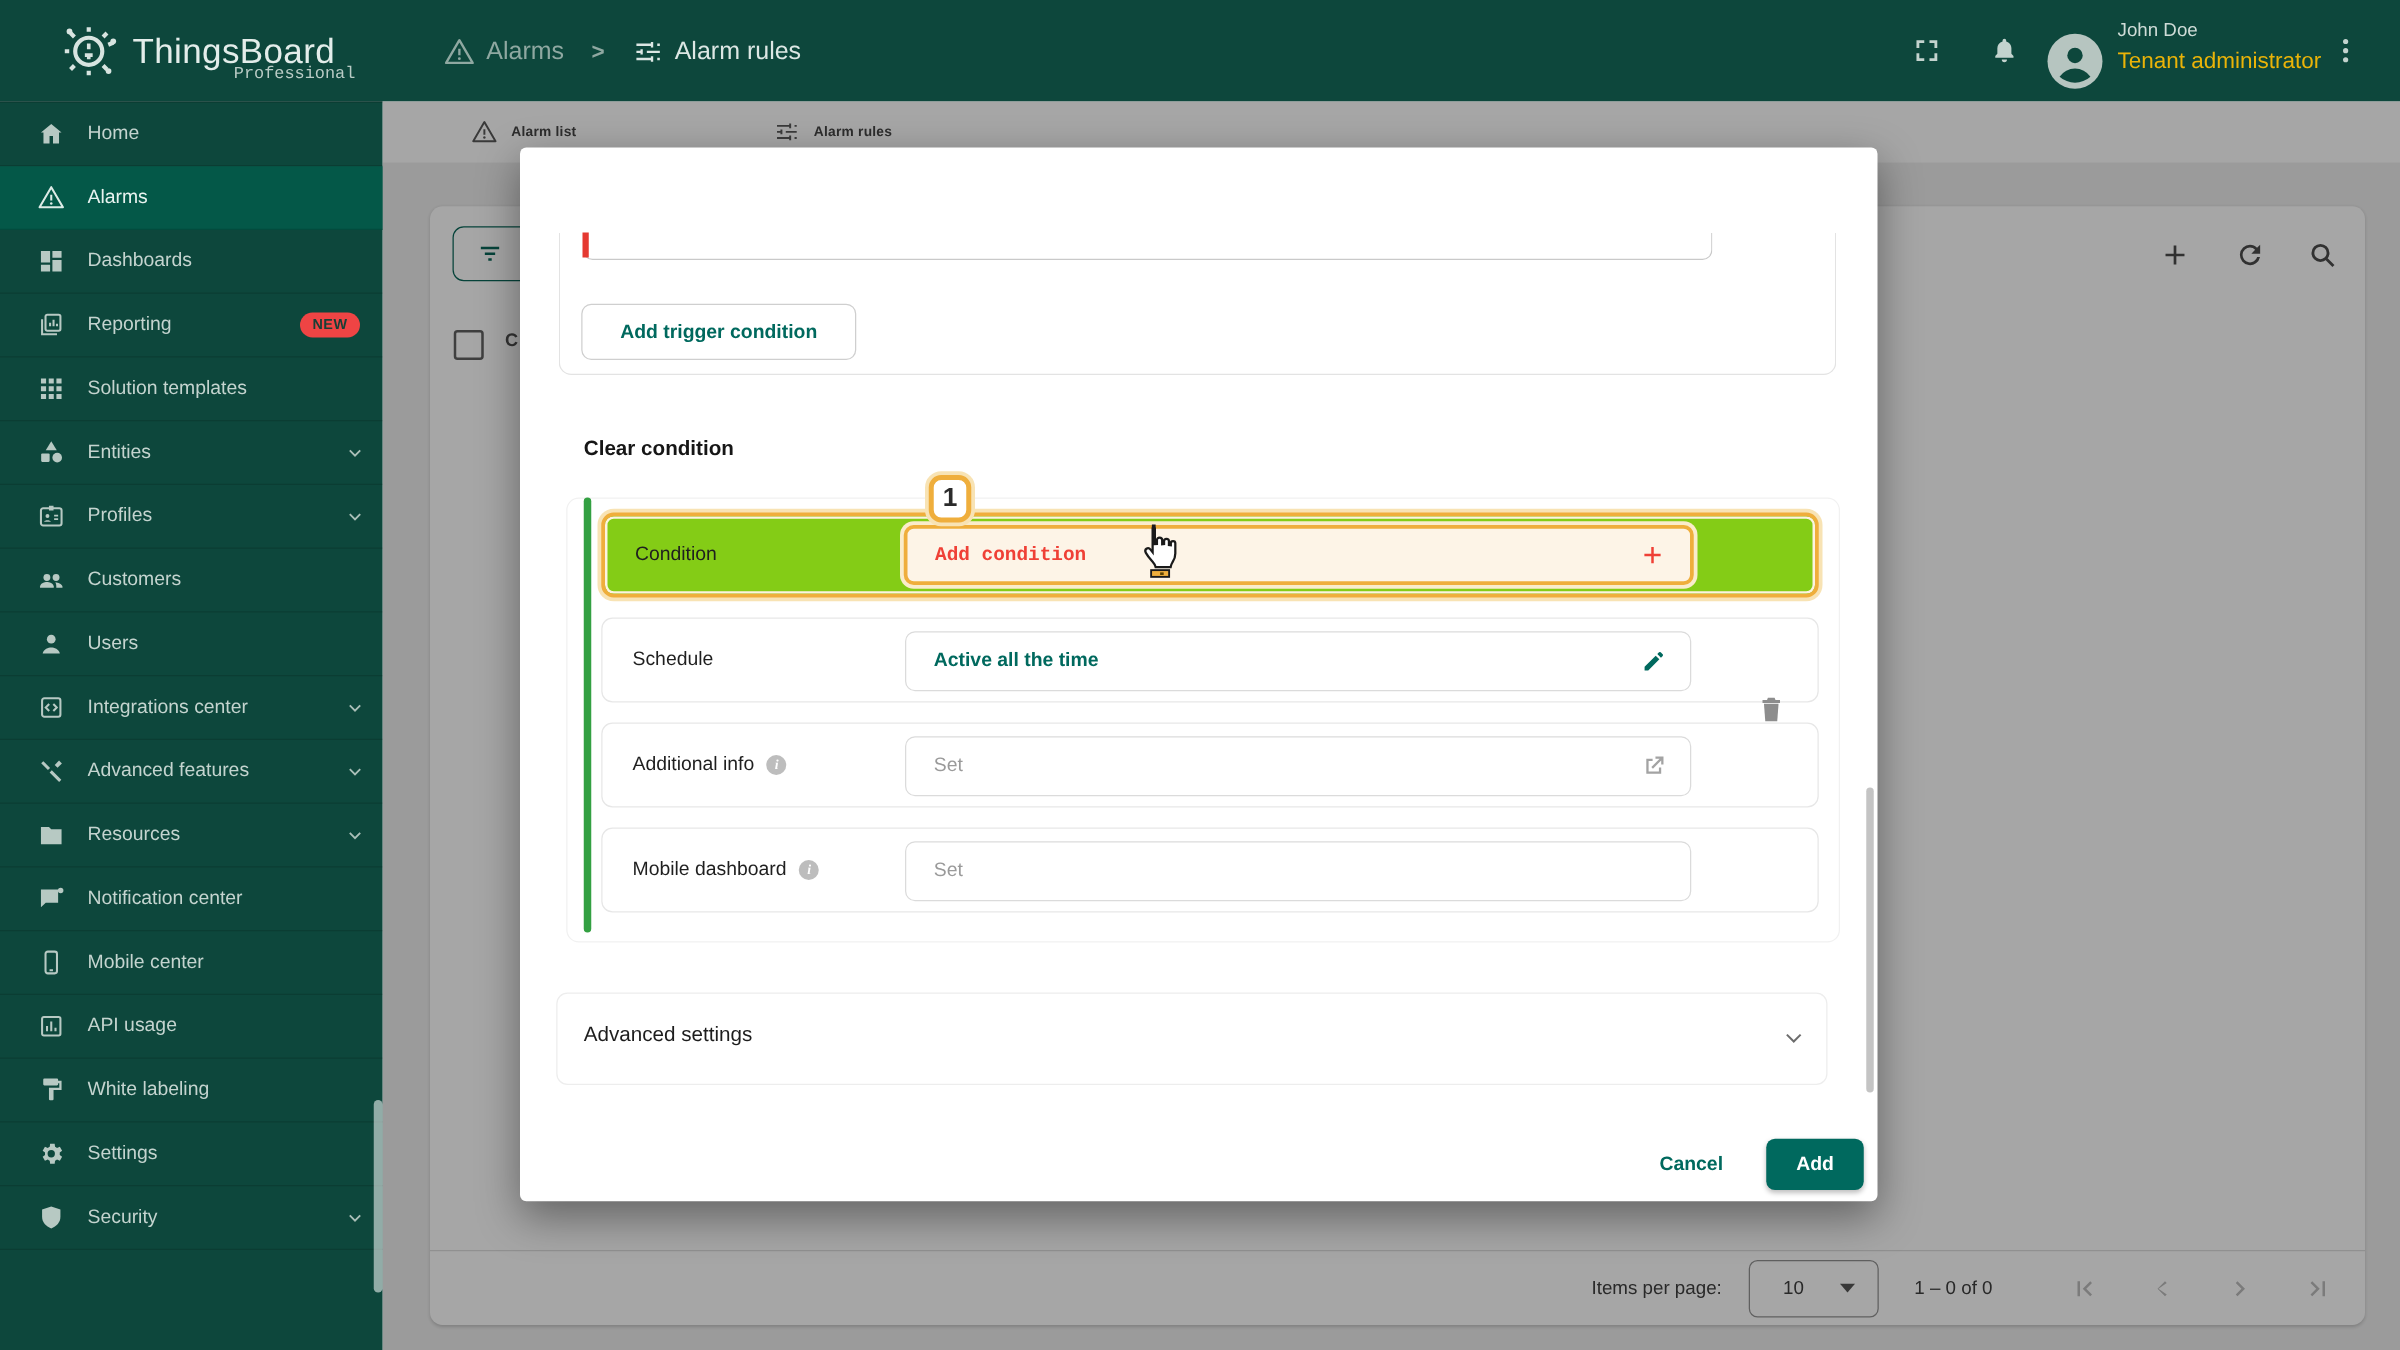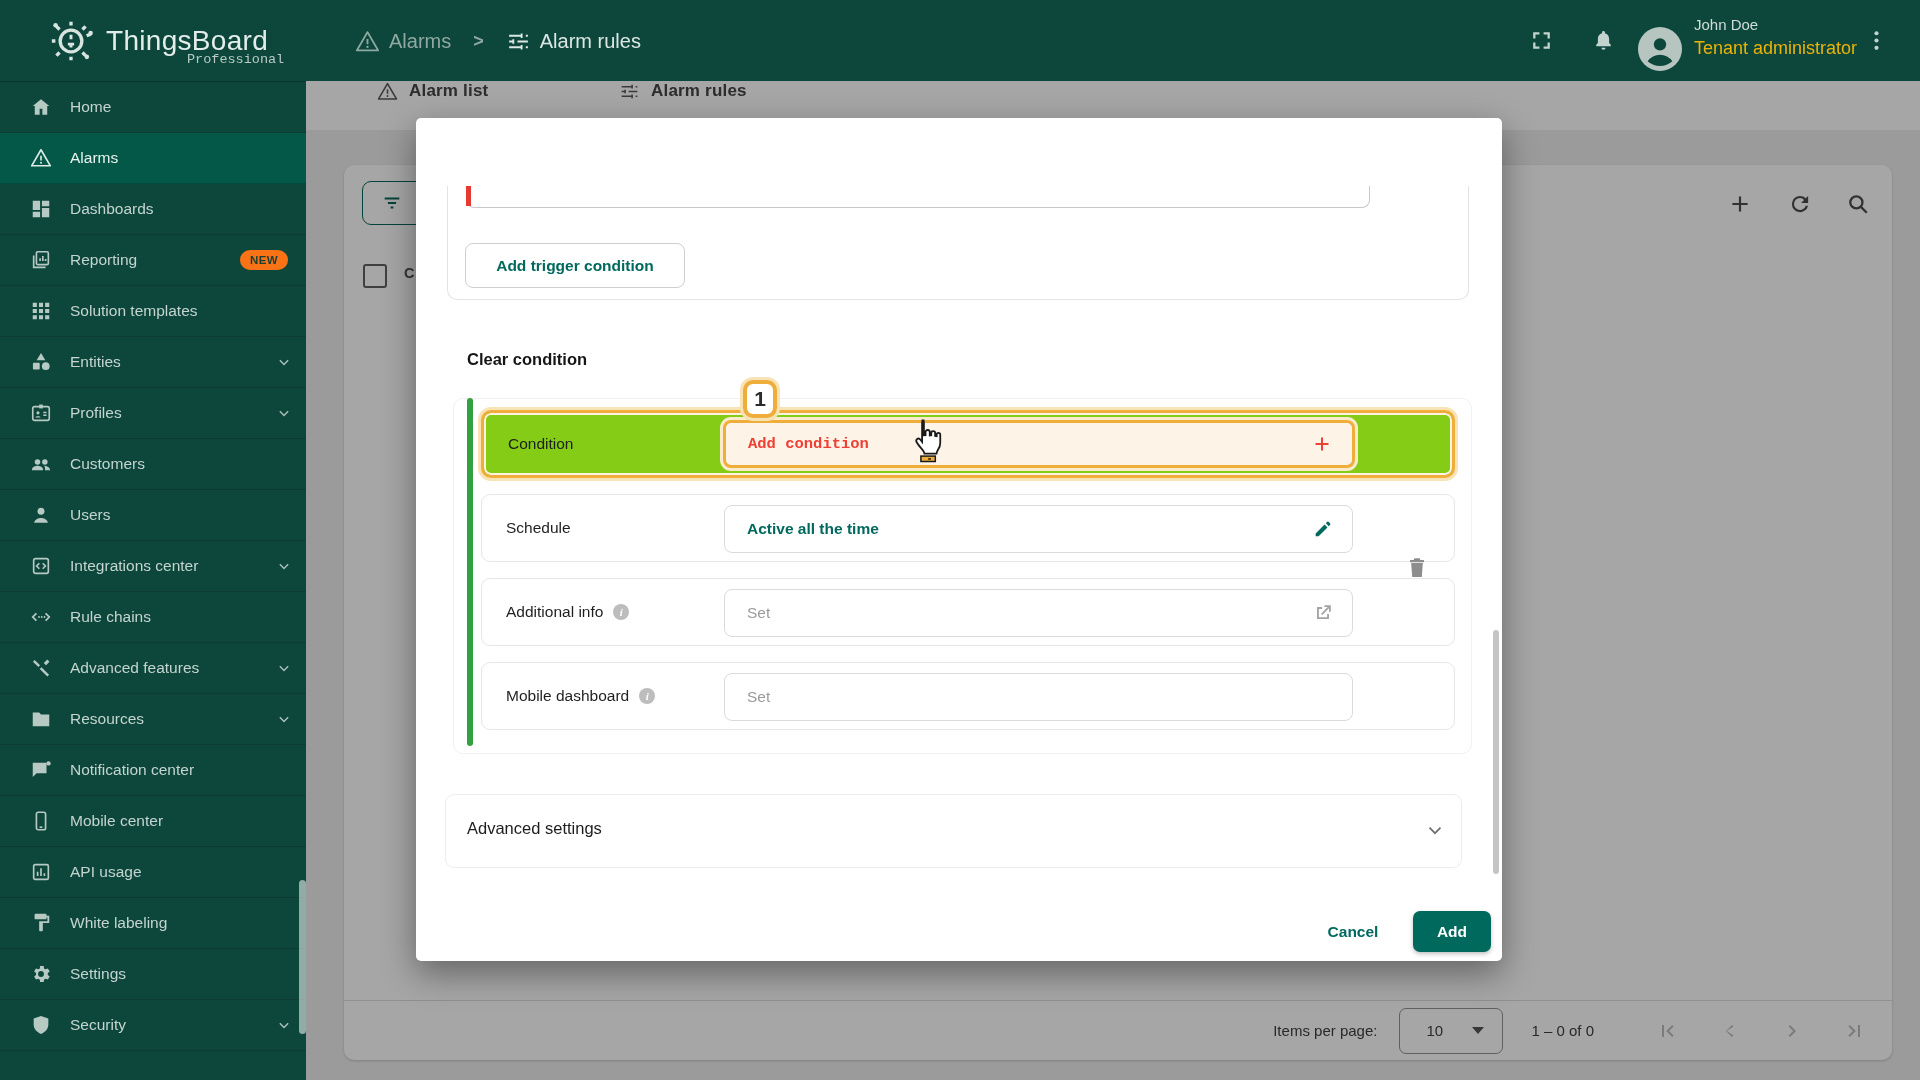--- a/index.html
+++ b/index.html
@@ -36,30 +36,30 @@
   .nav-item{position:relative;height:51px;display:flex;align-items:center;padding:0 12px 0 30px;
             color:#c4d4cf;font-size:15.5px;font-weight:500;cursor:pointer;
             border-bottom:1px solid rgba(0,0,0,.14);box-sizing:border-box;}
   .nav-item.active{background:#045848;color:#e9f3f0;}
   .nav-ic{width:22px;height:22px;margin-right:18px;flex:none;color:#b7c9c3;}
   .nav-ic svg{width:22px;height:22px;}
   .nav-item.active .nav-ic{color:#dcebe6;}
   .nav-label{flex:1;white-space:nowrap;overflow:hidden;}
   .nav-chev{width:20px;height:20px;color:#aabfb8;flex:none;}
   .nav-chev svg{width:20px;height:20px;}
-  .new-badge{background:#f97316;color:#173f36;font-size:11.5px;font-weight:700;
+  .new-badge{background:#ef4444;color:#173f36;font-size:11.5px;font-weight:700;
              padding:4px 10px;border-radius:11px;margin-right:6px;letter-spacing:.4px;}
   #side-scroll{left:299px;top:880px;width:7px;height:154px;background:rgba(255,255,255,.55);
                border-radius:4px;z-index:8;}
 
   
   #page{left:306px;top:81px;width:1614px;height:999px;background:#efefef;z-index:1;}
   #tabbar{left:0;top:0;width:1614px;height:49px;background:#fff;}
-  .tab{position:absolute;top:0;height:49px;display:flex;align-items:flex-start;gap:11px;
-       color:#454545;font-size:17px;font-weight:700;letter-spacing:.2px;cursor:pointer;}
+  .tab{position:absolute;top:0;height:49px;display:flex;align-items:center;gap:11px;
+       color:#454545;font-size:11px;font-weight:700;letter-spacing:.2px;cursor:pointer;}
   .tab svg{width:21px;height:21px;color:#5a5a5a;}
   #tab-list{left:71px;}
   #tab-rules{left:313px;}
   #content-card{left:38px;top:84px;width:1548px;height:895px;background:#fff;border-radius:10px;
                 box-shadow:0 1px 3px rgba(0,0,0,.18);}
   #filter-chip{left:18px;top:16px;width:118px;height:44px;border:1.6px solid #0a685a;
                border-radius:9px;display:flex;align-items:center;padding-left:18px;
                box-sizing:border-box;cursor:pointer;}
   #filter-chip svg{width:22px;height:22px;color:#0a685a;}
   .tool-ic{width:26px;height:26px;color:#4c4c4c;cursor:pointer;}
@@ -323,31 +323,20 @@
         </span>
         <span class="nav-label">Integrations center</span>
         <span class="nav-chev">
           <svg viewBox="0 0 24 24" fill="none" stroke="currentColor" stroke-width="1.8">
             <path d="m7 10 5 5 5-5"></path>
           </svg>
         </span>
       </div>
       <div class="nav-item">
         <span class="nav-ic">
-          <svg viewBox="0 0 24 24" fill="none" stroke="currentColor" stroke-width="1.9">
-            <path d="m7 8-4 4 4 4M17 8l4 4-4 4"></path>
-            <circle cx="9.8" cy="12" r="1" fill="currentColor" stroke="none"></circle>
-            <circle cx="12.8" cy="12" r="1" fill="currentColor" stroke="none"></circle>
-            <circle cx="15.8" cy="12" r="1" fill="currentColor" stroke="none"></circle>
-          </svg>
-        </span>
-        <span class="nav-label">Rule chains</span>
-      </div>
-      <div class="nav-item">
-        <span class="nav-ic">
           <svg viewBox="0 0 24 24" fill="currentColor">
             <path d="m3.2 5.1 1.9-1.9 5.9 5.9-1.9 1.9Z"></path>
             <path d="m12.5 11.1 8.3 8.3-1.9 1.9-8.3-8.3Z"></path>
             <path d="m18.8 2.7 2.5 2.5-3.8 3.8-2.5-2.5Z"></path>
           </svg>
         </span>
         <span class="nav-label">Advanced features</span>
         <span class="nav-chev">
           <svg viewBox="0 0 24 24" fill="none" stroke="currentColor" stroke-width="1.8">
             <path d="m7 10 5 5 5-5"></path>

